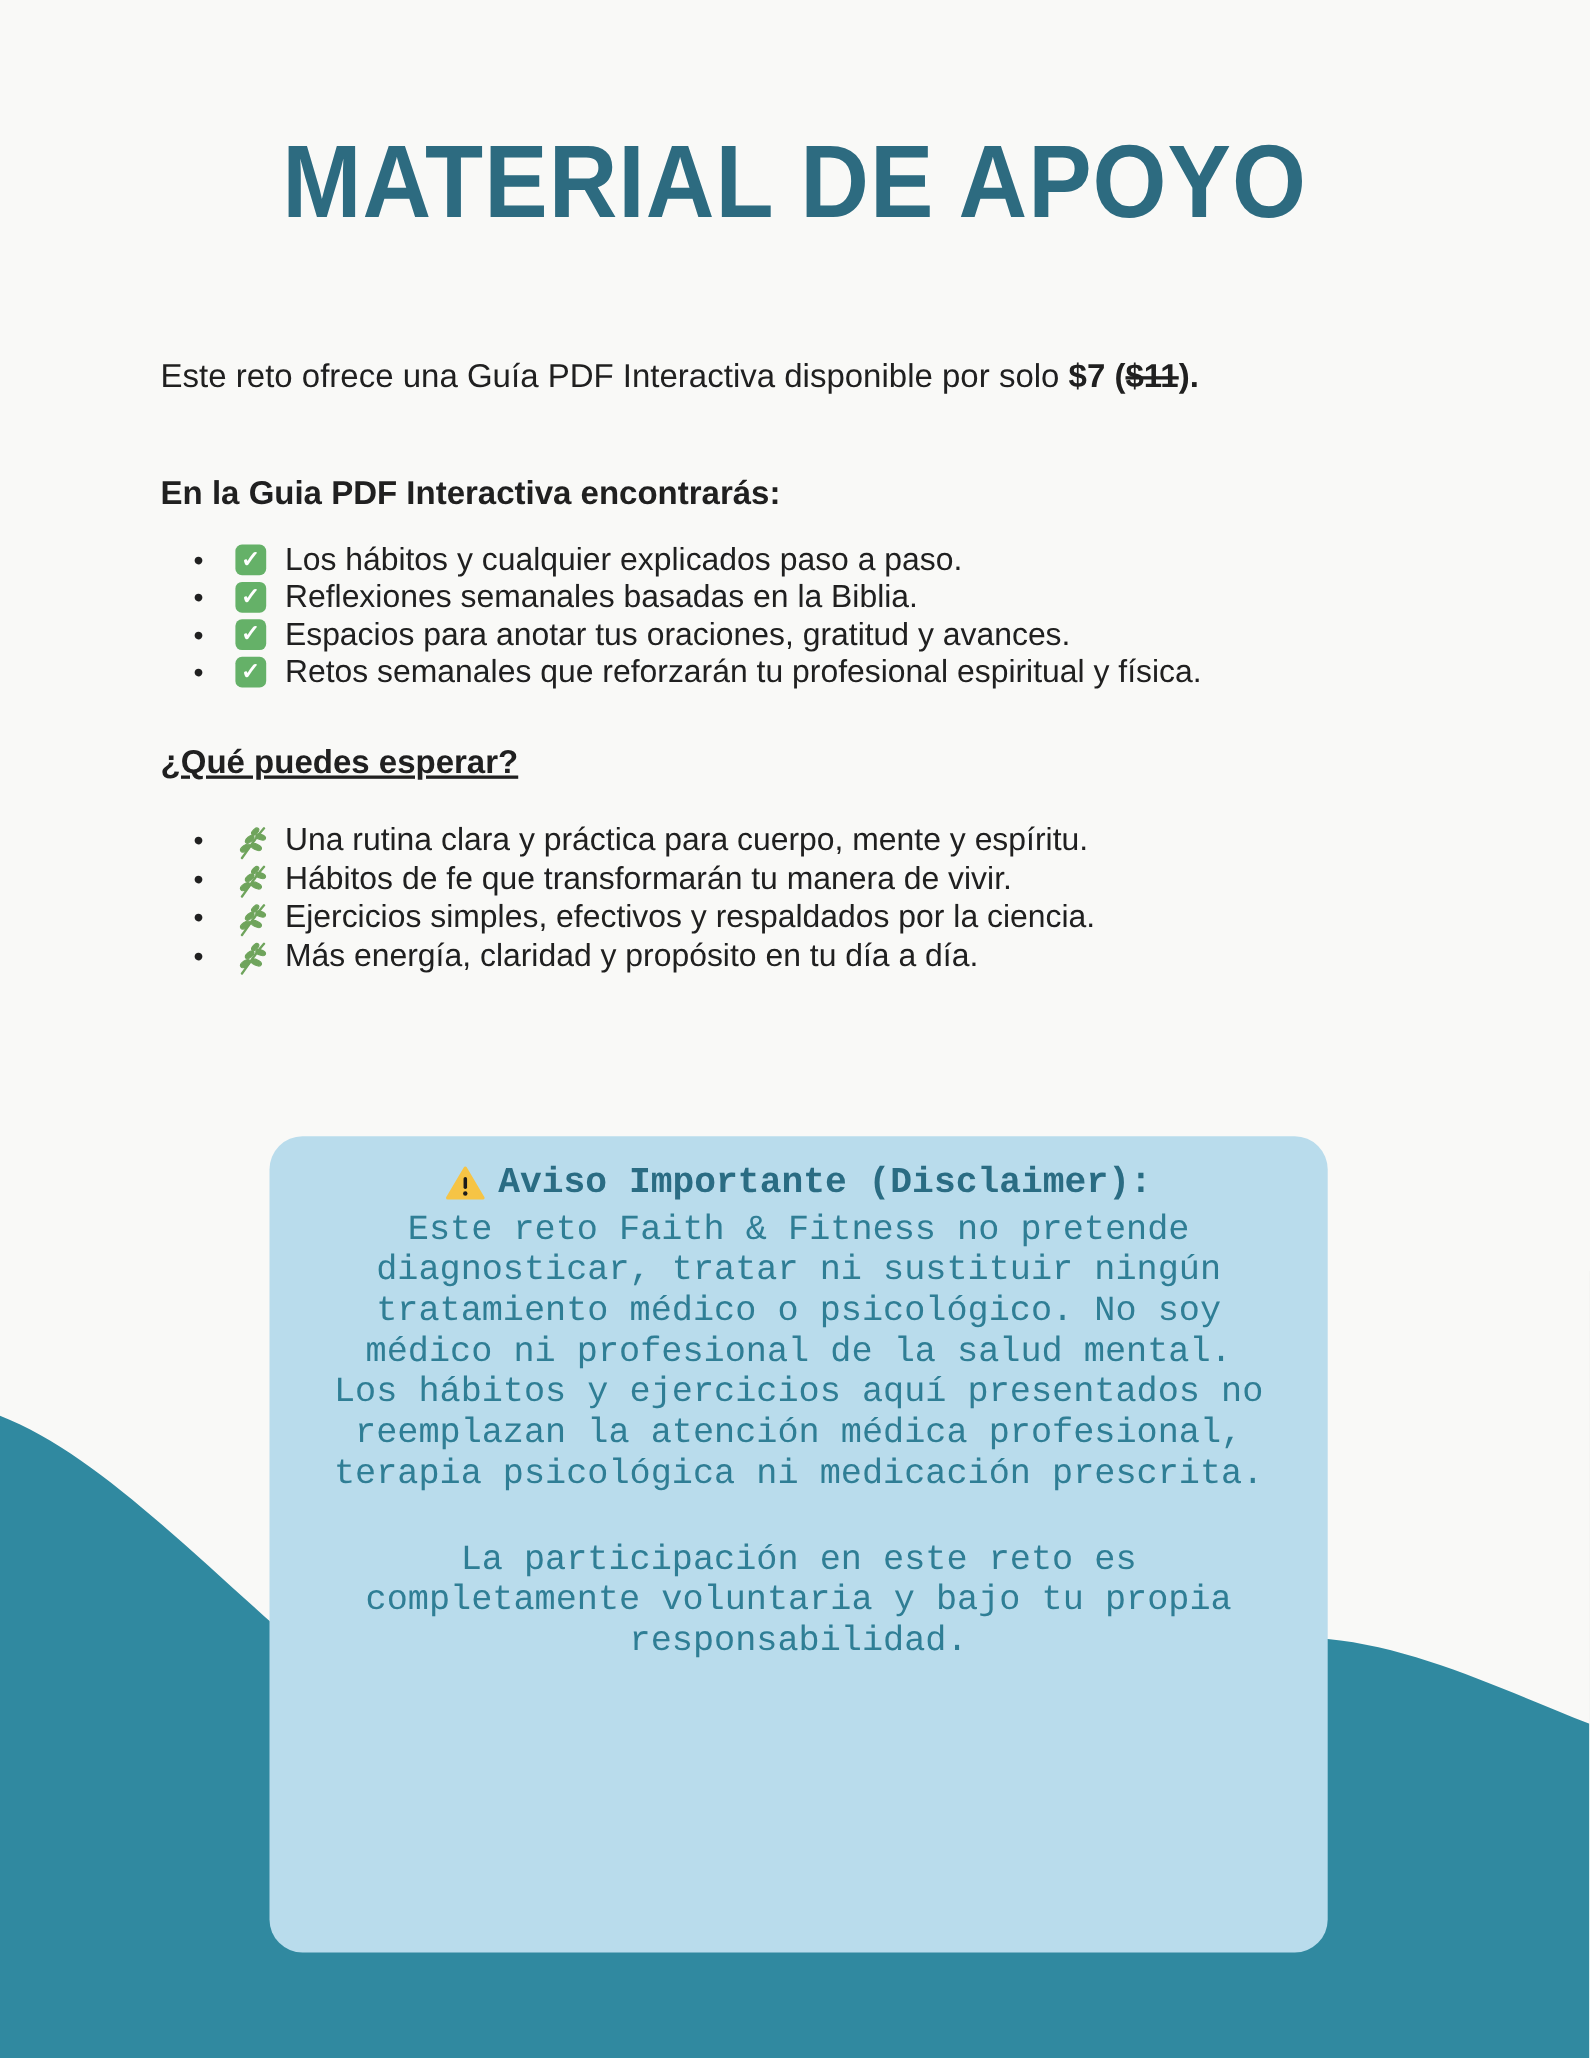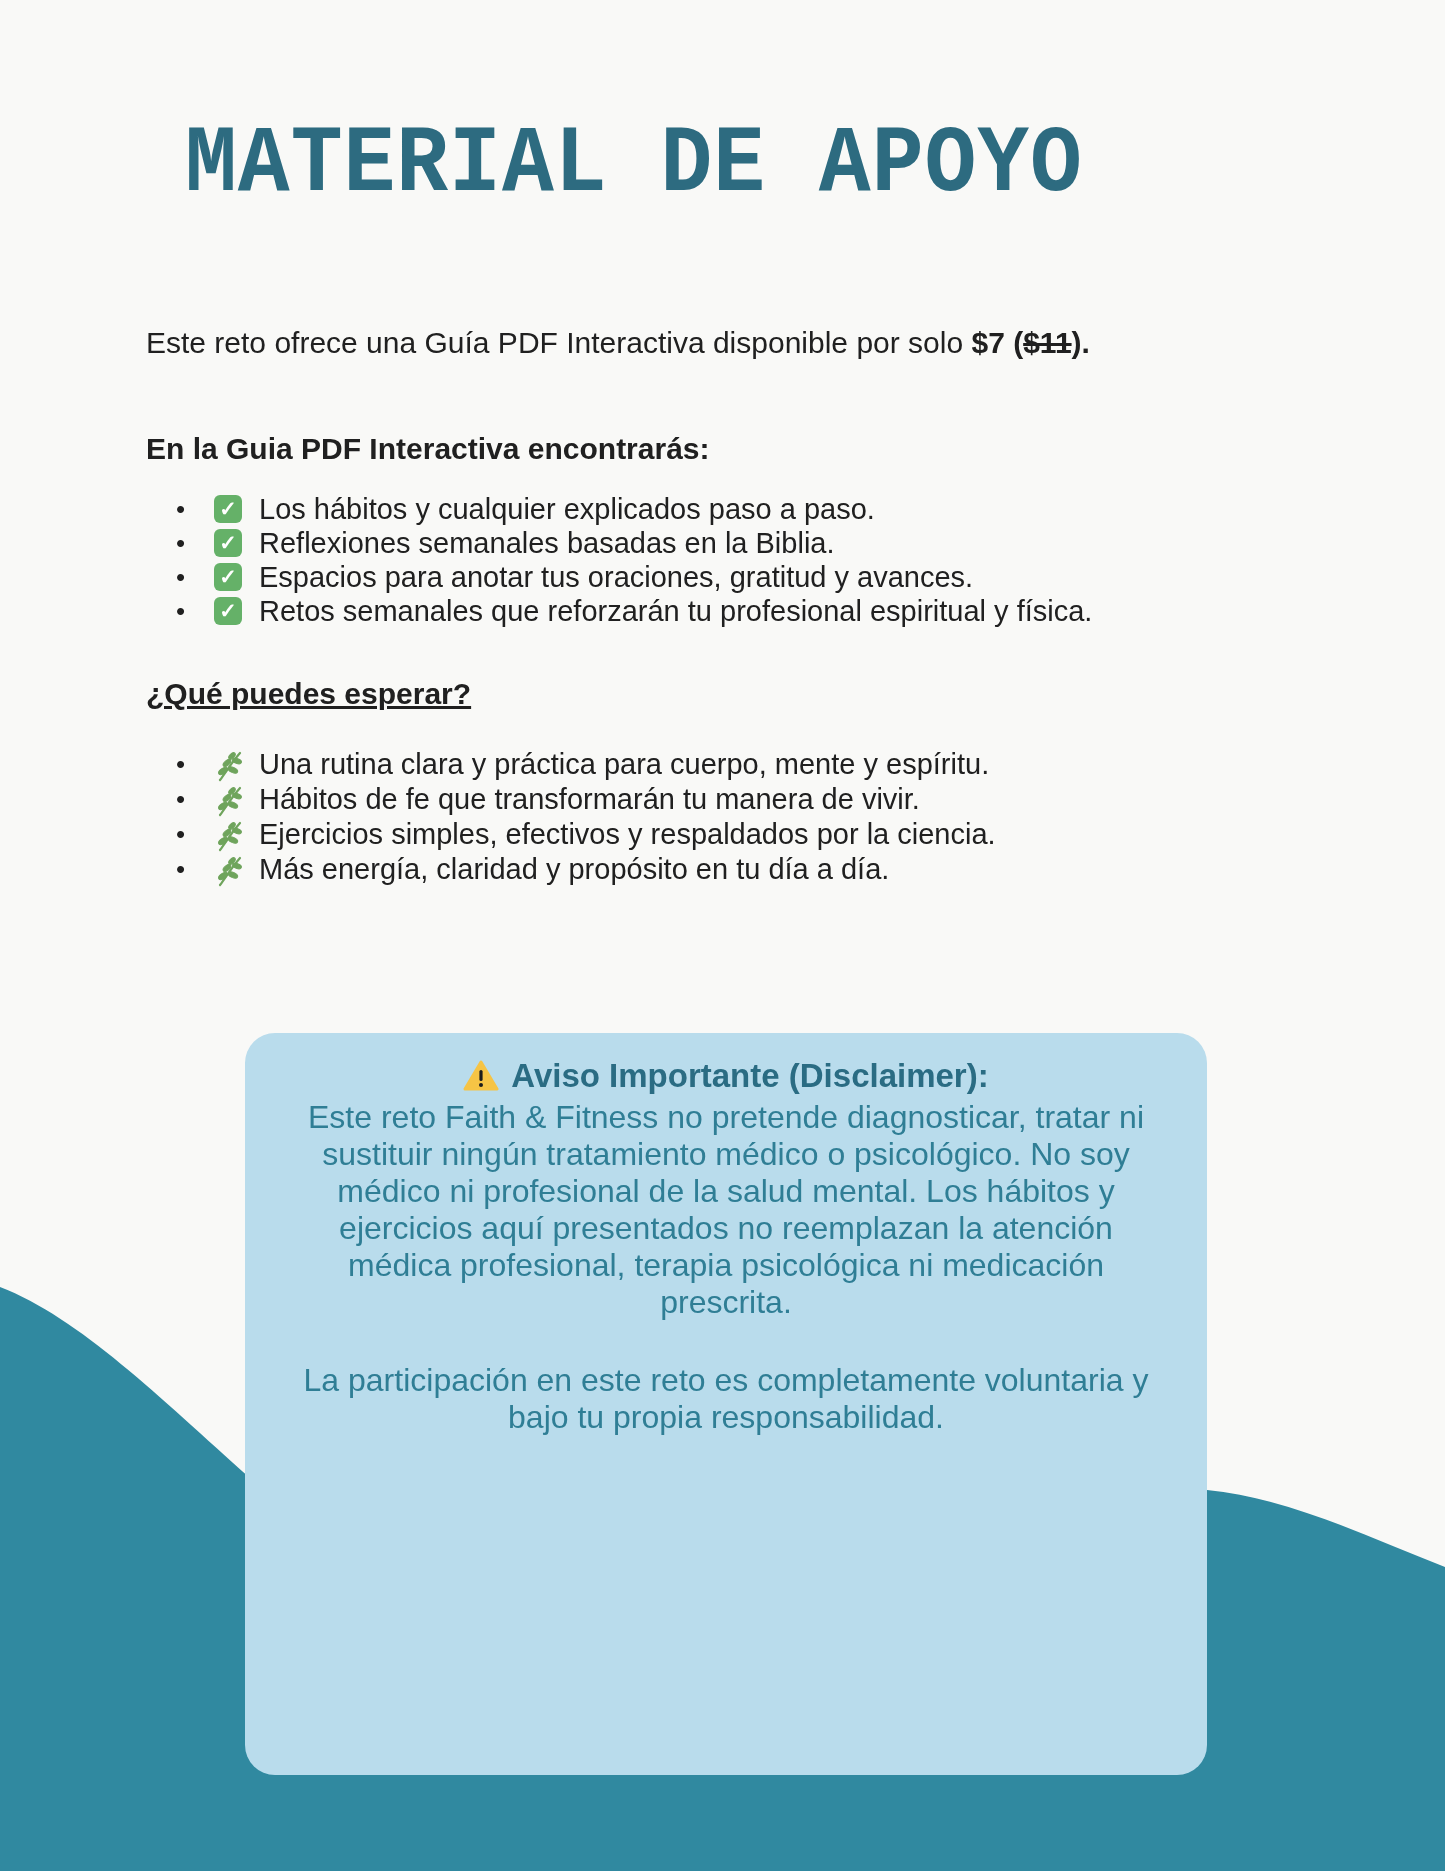--- a/index.html
+++ b/index.html
@@ -10,22 +10,22 @@
   }
   html,body{margin:0;padding:0;}
   body{background:#e8e8e8;font-family:"Liberation Sans",sans-serif;}
   .page{
     position:relative;width:1445px;height:1871px;margin:0 auto;
     background:var(--page-bg);overflow:hidden;
   }
   
   .content{position:relative;z-index:1;padding:0 146px;color:var(--body-text);}
   .main-title{
-    margin:118px 0 0;font-size:94px;line-height:1;
-    font-weight:700;color:var(--title-teal);white-space:nowrap;font-family:Liberation Mono, monospace;
+    margin:118px 0 0;text-align:center;font-size:94px;line-height:1;
+    font-weight:700;color:var(--title-teal);white-space:nowrap;
   }
   .main-title .title-inner{display:inline-block;transform:scaleX(.92);transform-origin:center;letter-spacing:1px;}
   .intro{margin:112px 0 0;font-size:30px;line-height:38px;}
   .intro strong{font-weight:700;}
   .strike{text-decoration:line-through;text-decoration-thickness:3px;margin-top:30px;}
   .section-heading{margin:68px 0 0;font-size:30px;line-height:38px;font-weight:700;color:var(--body-text);}
   .section-heading.expect{margin-top:47px;text-decoration:underline;}
   ul.feature-list{list-style:none;margin:24px 0 0;padding:0;font-size:29px;line-height:34px;}
   ul.feature-list.expect{margin-top:34px;line-height:35px;}
   ul.feature-list li{position:relative;padding-left:113px;}
@@ -34,21 +34,21 @@
   .check-box{
     display:block;width:28px;height:28px;border-radius:6px;background:var(--check-green);
     color:var(--check-mark);font-weight:700;font-size:21px;line-height:28px;text-align:center;
   }
   
   .wave{position:absolute;left:0;top:1250px;width:1445px;height:621px;z-index:0;}
   
   .disclaimer-box{
     position:absolute;z-index:2;left:245px;top:1033px;width:962px;height:742px;
     box-sizing:border-box;background:var(--box-bg);border-radius:30px;
-    padding:22px 56px 0;text-align:center;color:var(--box-text);
+    padding:22px 56px 0;text-align:center;color:var(--box-text);font-family:Liberation Mono, monospace;
   }
   .box-heading{
     font-size:33px;line-height:42px;font-weight:700;color:var(--box-heading);
     display:flex;align-items:center;justify-content:center;gap:12px;
   }
   .warn-svg{width:36px;height:32px;flex:0 0 auto;}
   .disclaimer-box p{margin:2px 0 0;font-size:32px;line-height:37px;}
   .disclaimer-box p.gap2{margin-top:38px;}
   .disclaimer-box p.gap3{margin-top:41px;}
 </style>

